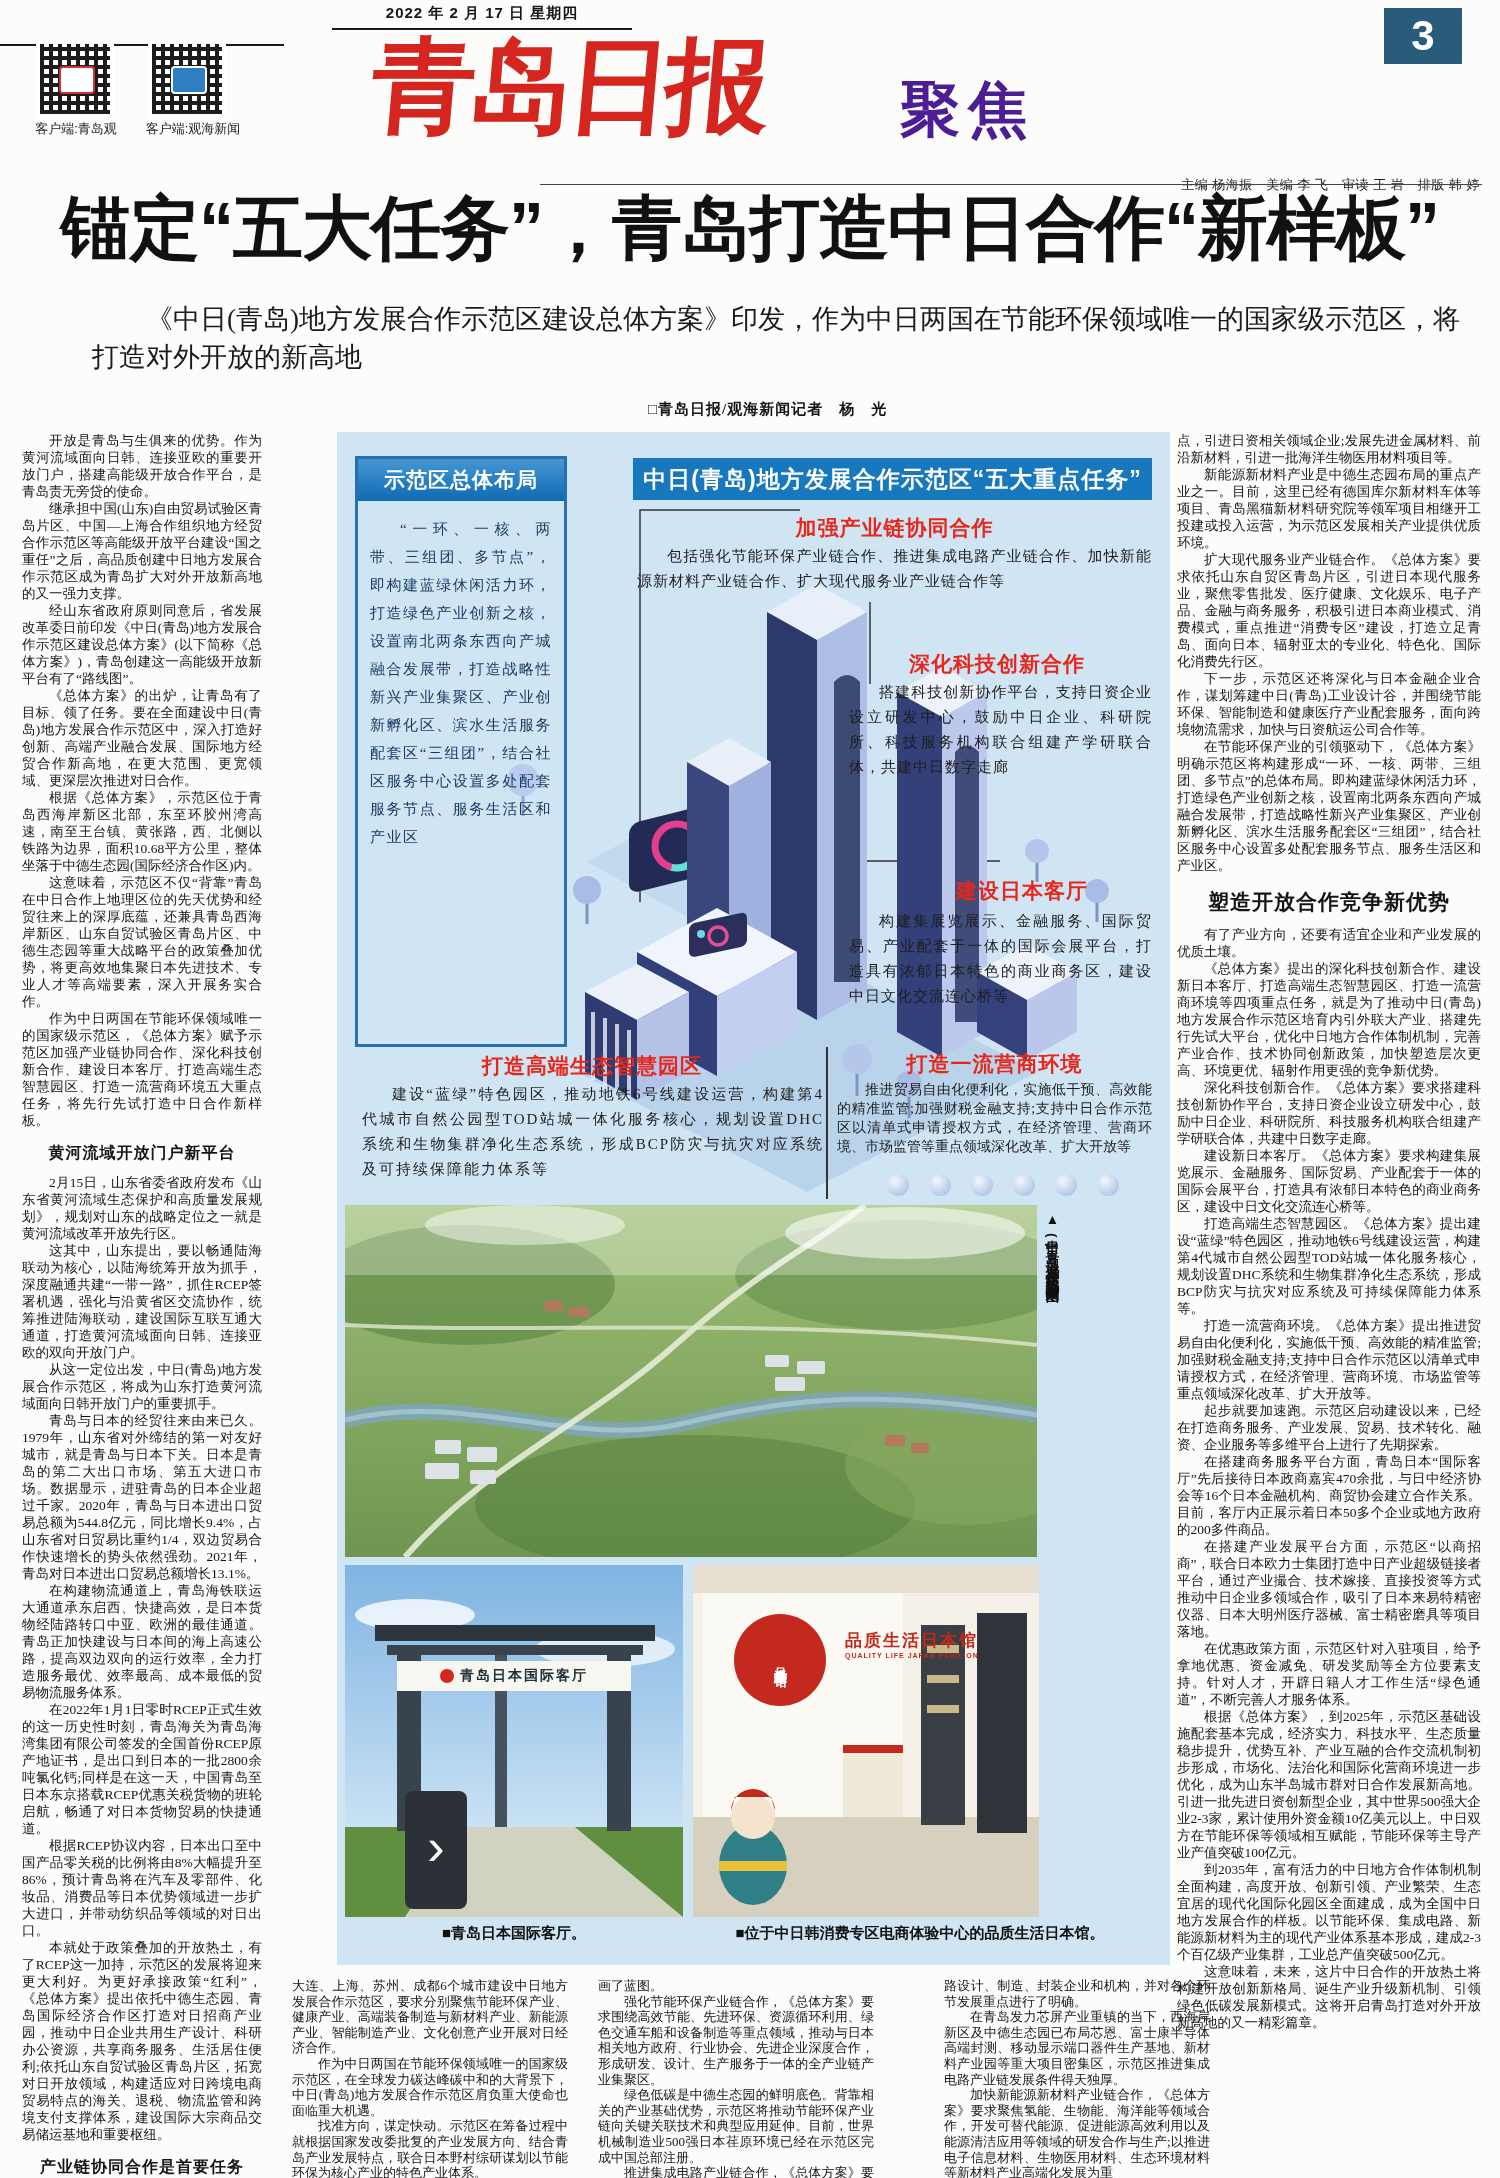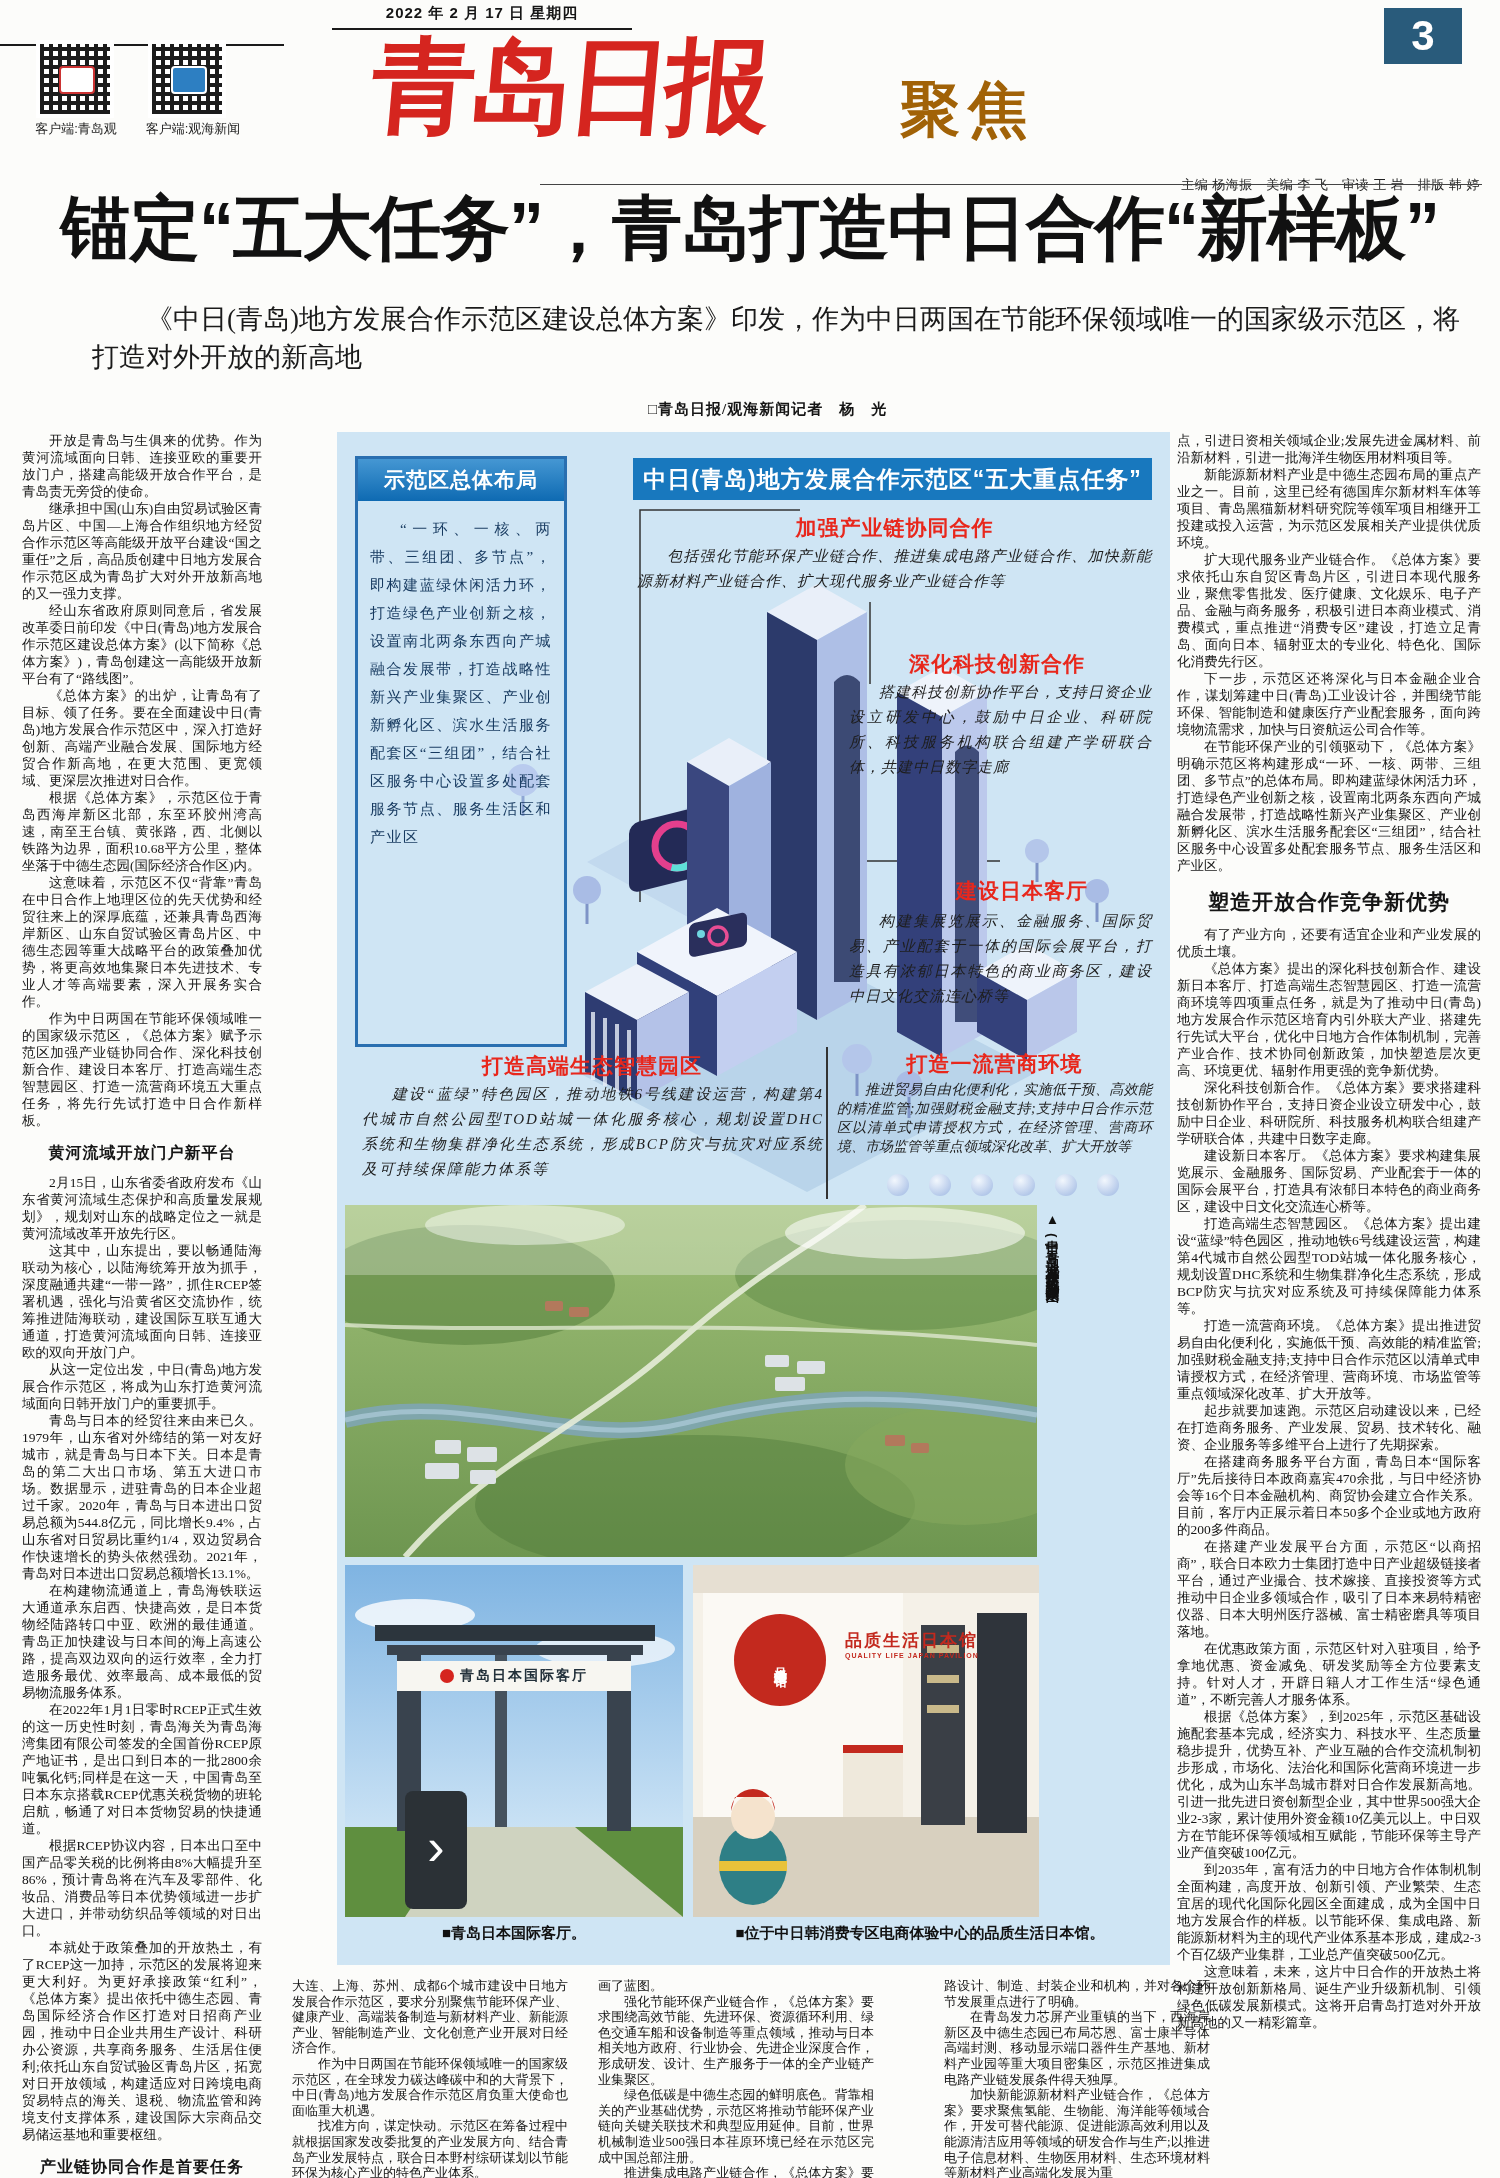--- a/index.html
+++ b/index.html
@@ -17,21 +17,21 @@
   .qr{top:44px;width:70px;height:70px;background:
       repeating-linear-gradient(0deg,#1c1c1c 0 4px,transparent 4px 9px),
       repeating-linear-gradient(90deg,#1c1c1c 0 4px,#fff 4px 9px);outline:4px solid #fff;}
   .qr .chip{position:absolute;left:19px;top:22px;width:32px;height:24px;border-radius:4px;
             background:#2d7fc2;border:2px solid #fff;}
   .qr.q1 .chip{background:#fff;border:2px solid #c33;}
   .qr-label{top:120px;font:13px "Liberation Sans",sans-serif;color:#222;}
   .masthead-cn{left:372px;top:34px;font-family:"DejaVu Serif",serif;font-size:104px;
                font-weight:bold;color:#d5251f;letter-spacing:-6px;transform:skewX(-5deg);
                line-height:1;}
-  .masthead-suffix{left:900px;top:80px;font-size:60px;font-weight:bold;color:#a16207;
+  .masthead-suffix{left:900px;top:80px;font-size:60px;font-weight:bold;color:#4c1d95;
                    letter-spacing:8px;line-height:1;}
   .editors{left:820px;top:158px;width:660px;text-align:right;
            font:13px "Liberation Sans",sans-serif;color:#222;letter-spacing:.5px;margin-top:18px;}
   .editors-rule{left:540px;top:184px;width:942px;border-top:1.5px solid #444;}
   
   .headline{left:50px;top:190px;width:1400px;text-align:center;
             font-family:"Liberation Sans","DejaVu Sans",sans-serif;font-weight:900;
             font-size:70px;line-height:1.1;letter-spacing:-1px;color:#111;}
   .subhead{left:92px;top:300px;width:1372px;font-size:27px;line-height:38px;
            text-indent:2em;color:#1a1a1a;}
@@ -55,21 +55,21 @@
                   display:flex;align-items:center;justify-content:center;
                   font:bold 21px "Liberation Sans",sans-serif;letter-spacing:1px;}
   .layout-box .bd{padding:14px 12px;font-size:15px;line-height:28px;letter-spacing:1.5px;
                   text-align:justify;text-indent:2em;color:#16395f;}
   .panel-title{left:296px;top:26px;width:519px;height:42px;background:#1878be;color:#fff;
                display:flex;align-items:center;justify-content:center;
                font:bold 23px "Liberation Sans",sans-serif;letter-spacing:1px;}
   .task-hd{font:bold 21px "Liberation Sans",sans-serif;color:#e8271c;text-align:center;
            letter-spacing:1px;}
   .task-bd{font-size:15px;line-height:25px;letter-spacing:1px;text-align:justify;
-           text-indent:2em;color:#1e1e1e;font-style:italic;}
+           text-indent:2em;color:#1e1e1e;}
   .t5 .task-bd{font-size:14px;line-height:19px;letter-spacing:0;}
   .vdivider{left:489px;top:615px;height:152px;border-left:2px solid #333;}
   .dot{top:742px;width:22px;height:22px;border-radius:50%;
        background:radial-gradient(circle at 35% 30%,#f2f7fd,#9db7e2);}
   
   .photo{overflow:hidden;}
   .photo svg{display:block;}
   .vcaption{left:706px;top:780px;height:350px;writing-mode:vertical-rl;
             font:bold 13.5px "Liberation Sans",sans-serif;letter-spacing:2px;color:#111;}
   .caption{top:1492px;font:bold 15px "Liberation Sans",sans-serif;color:#111;

